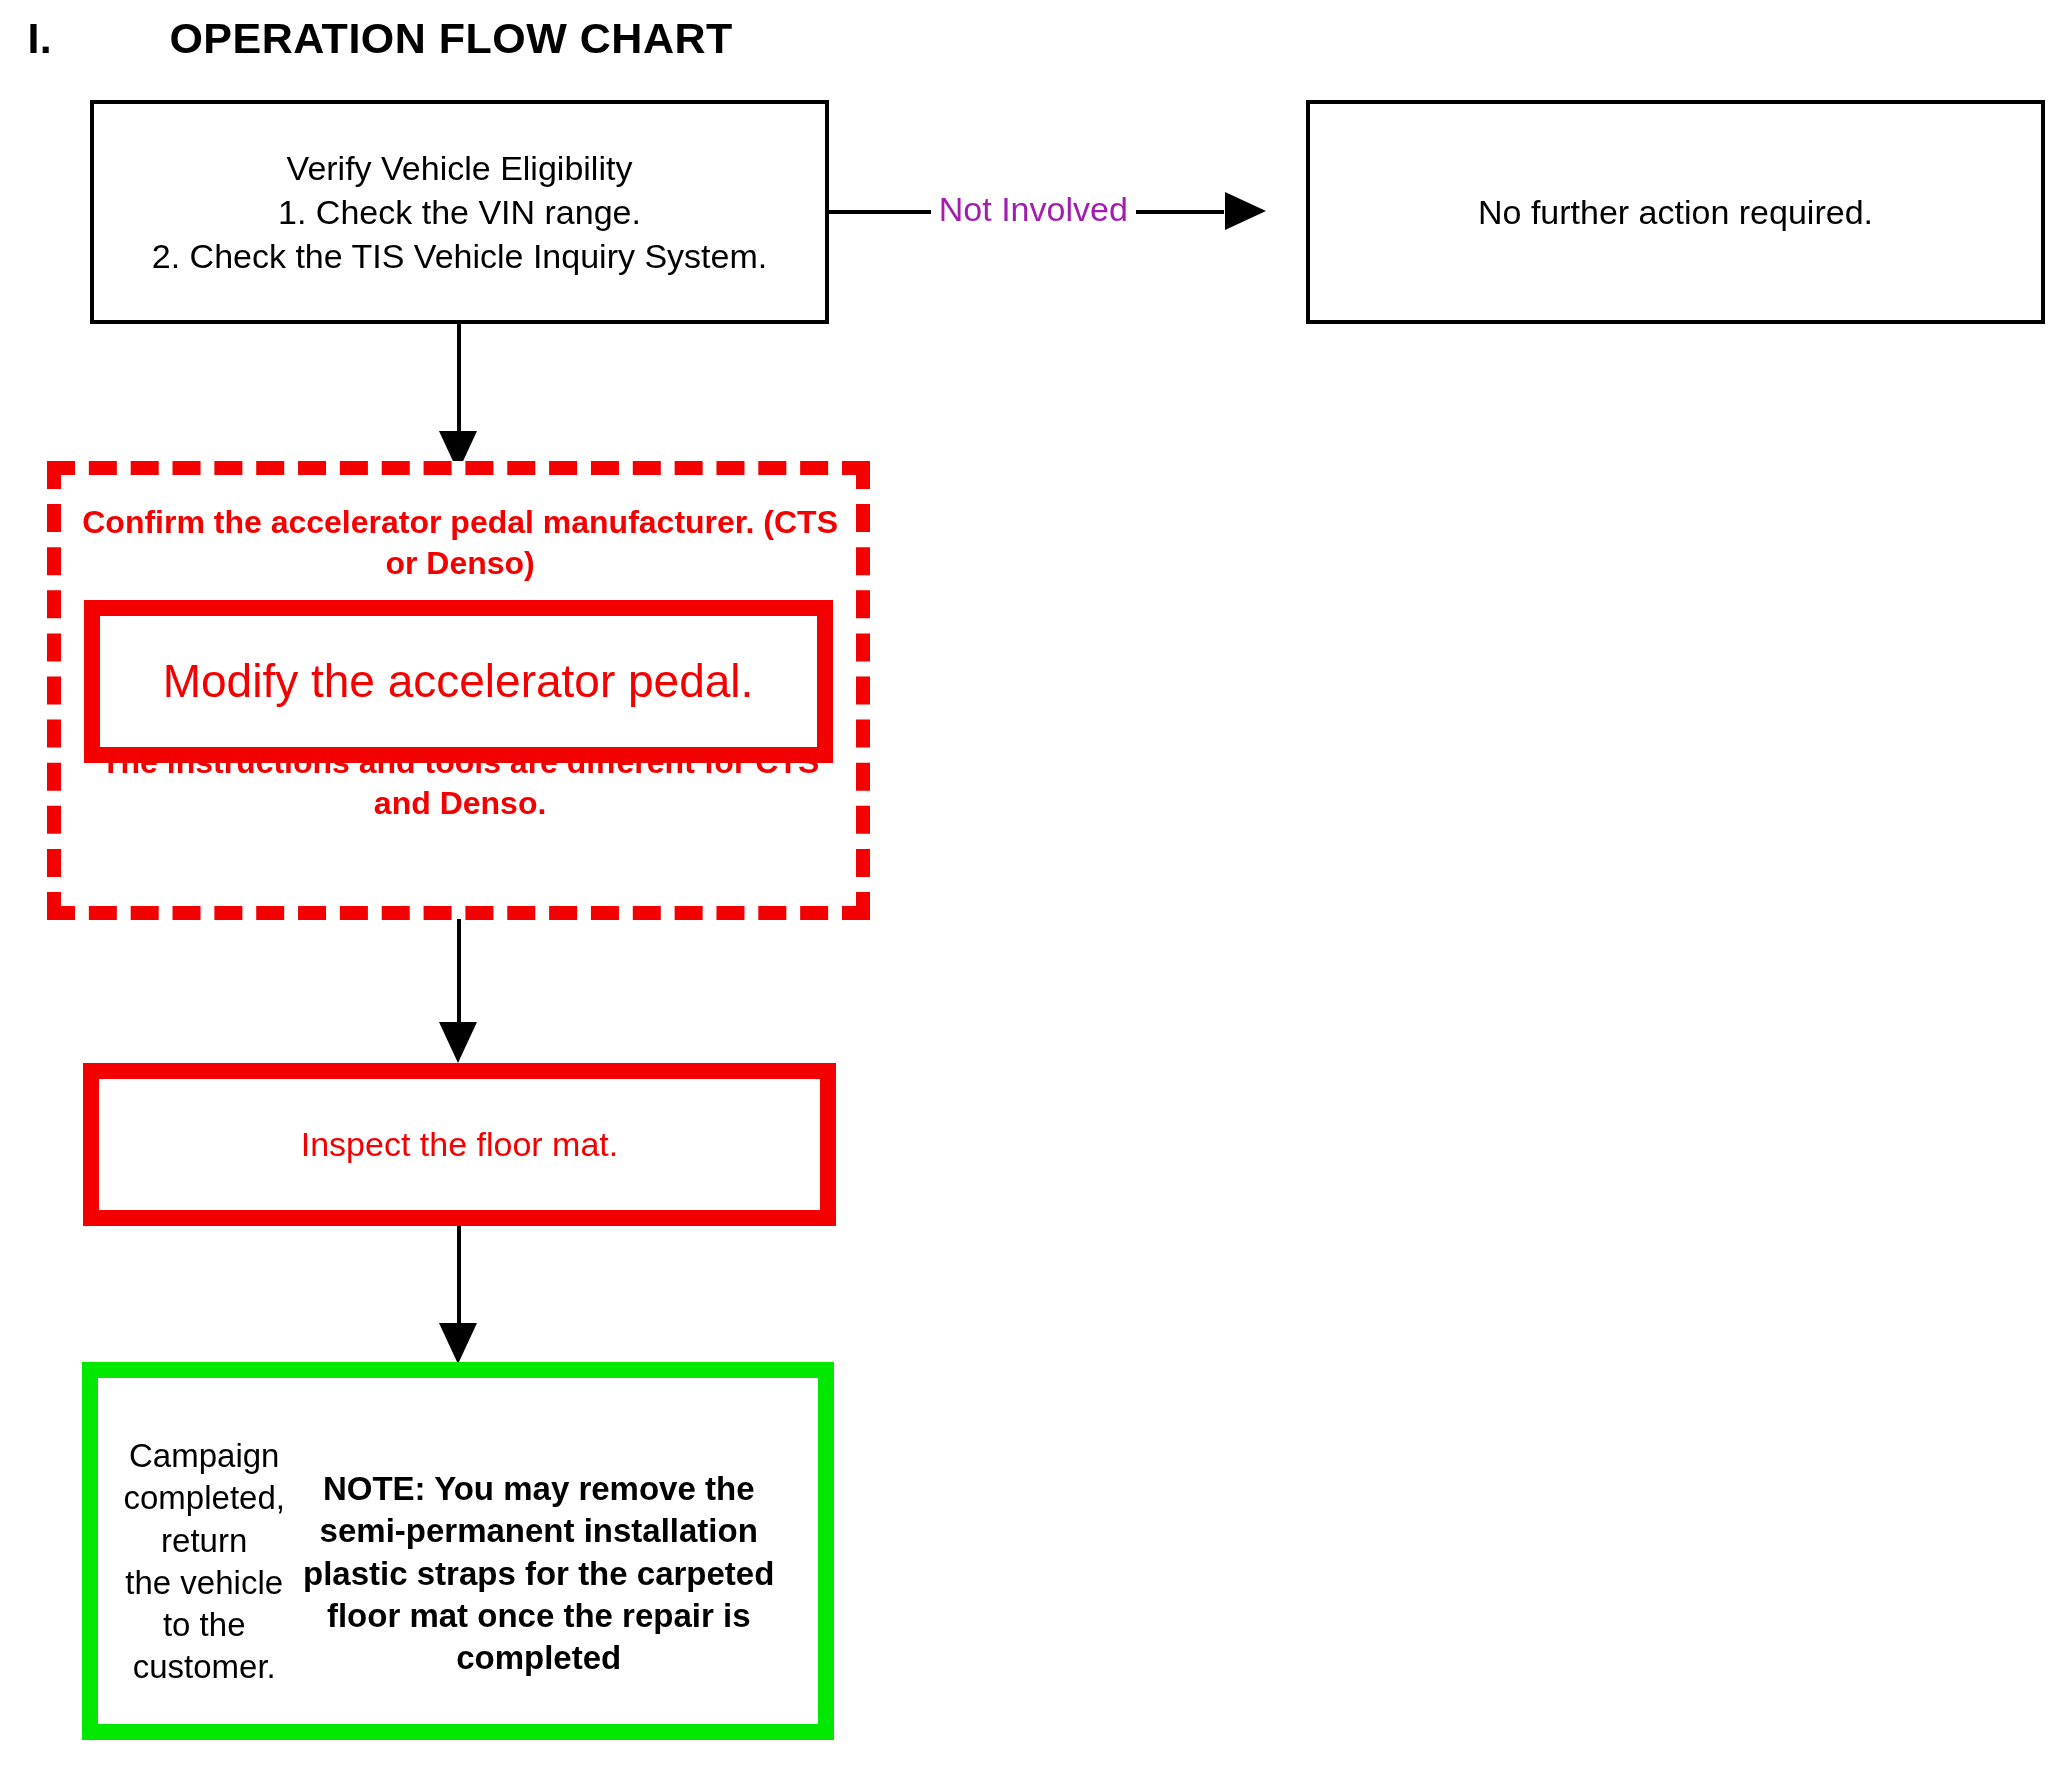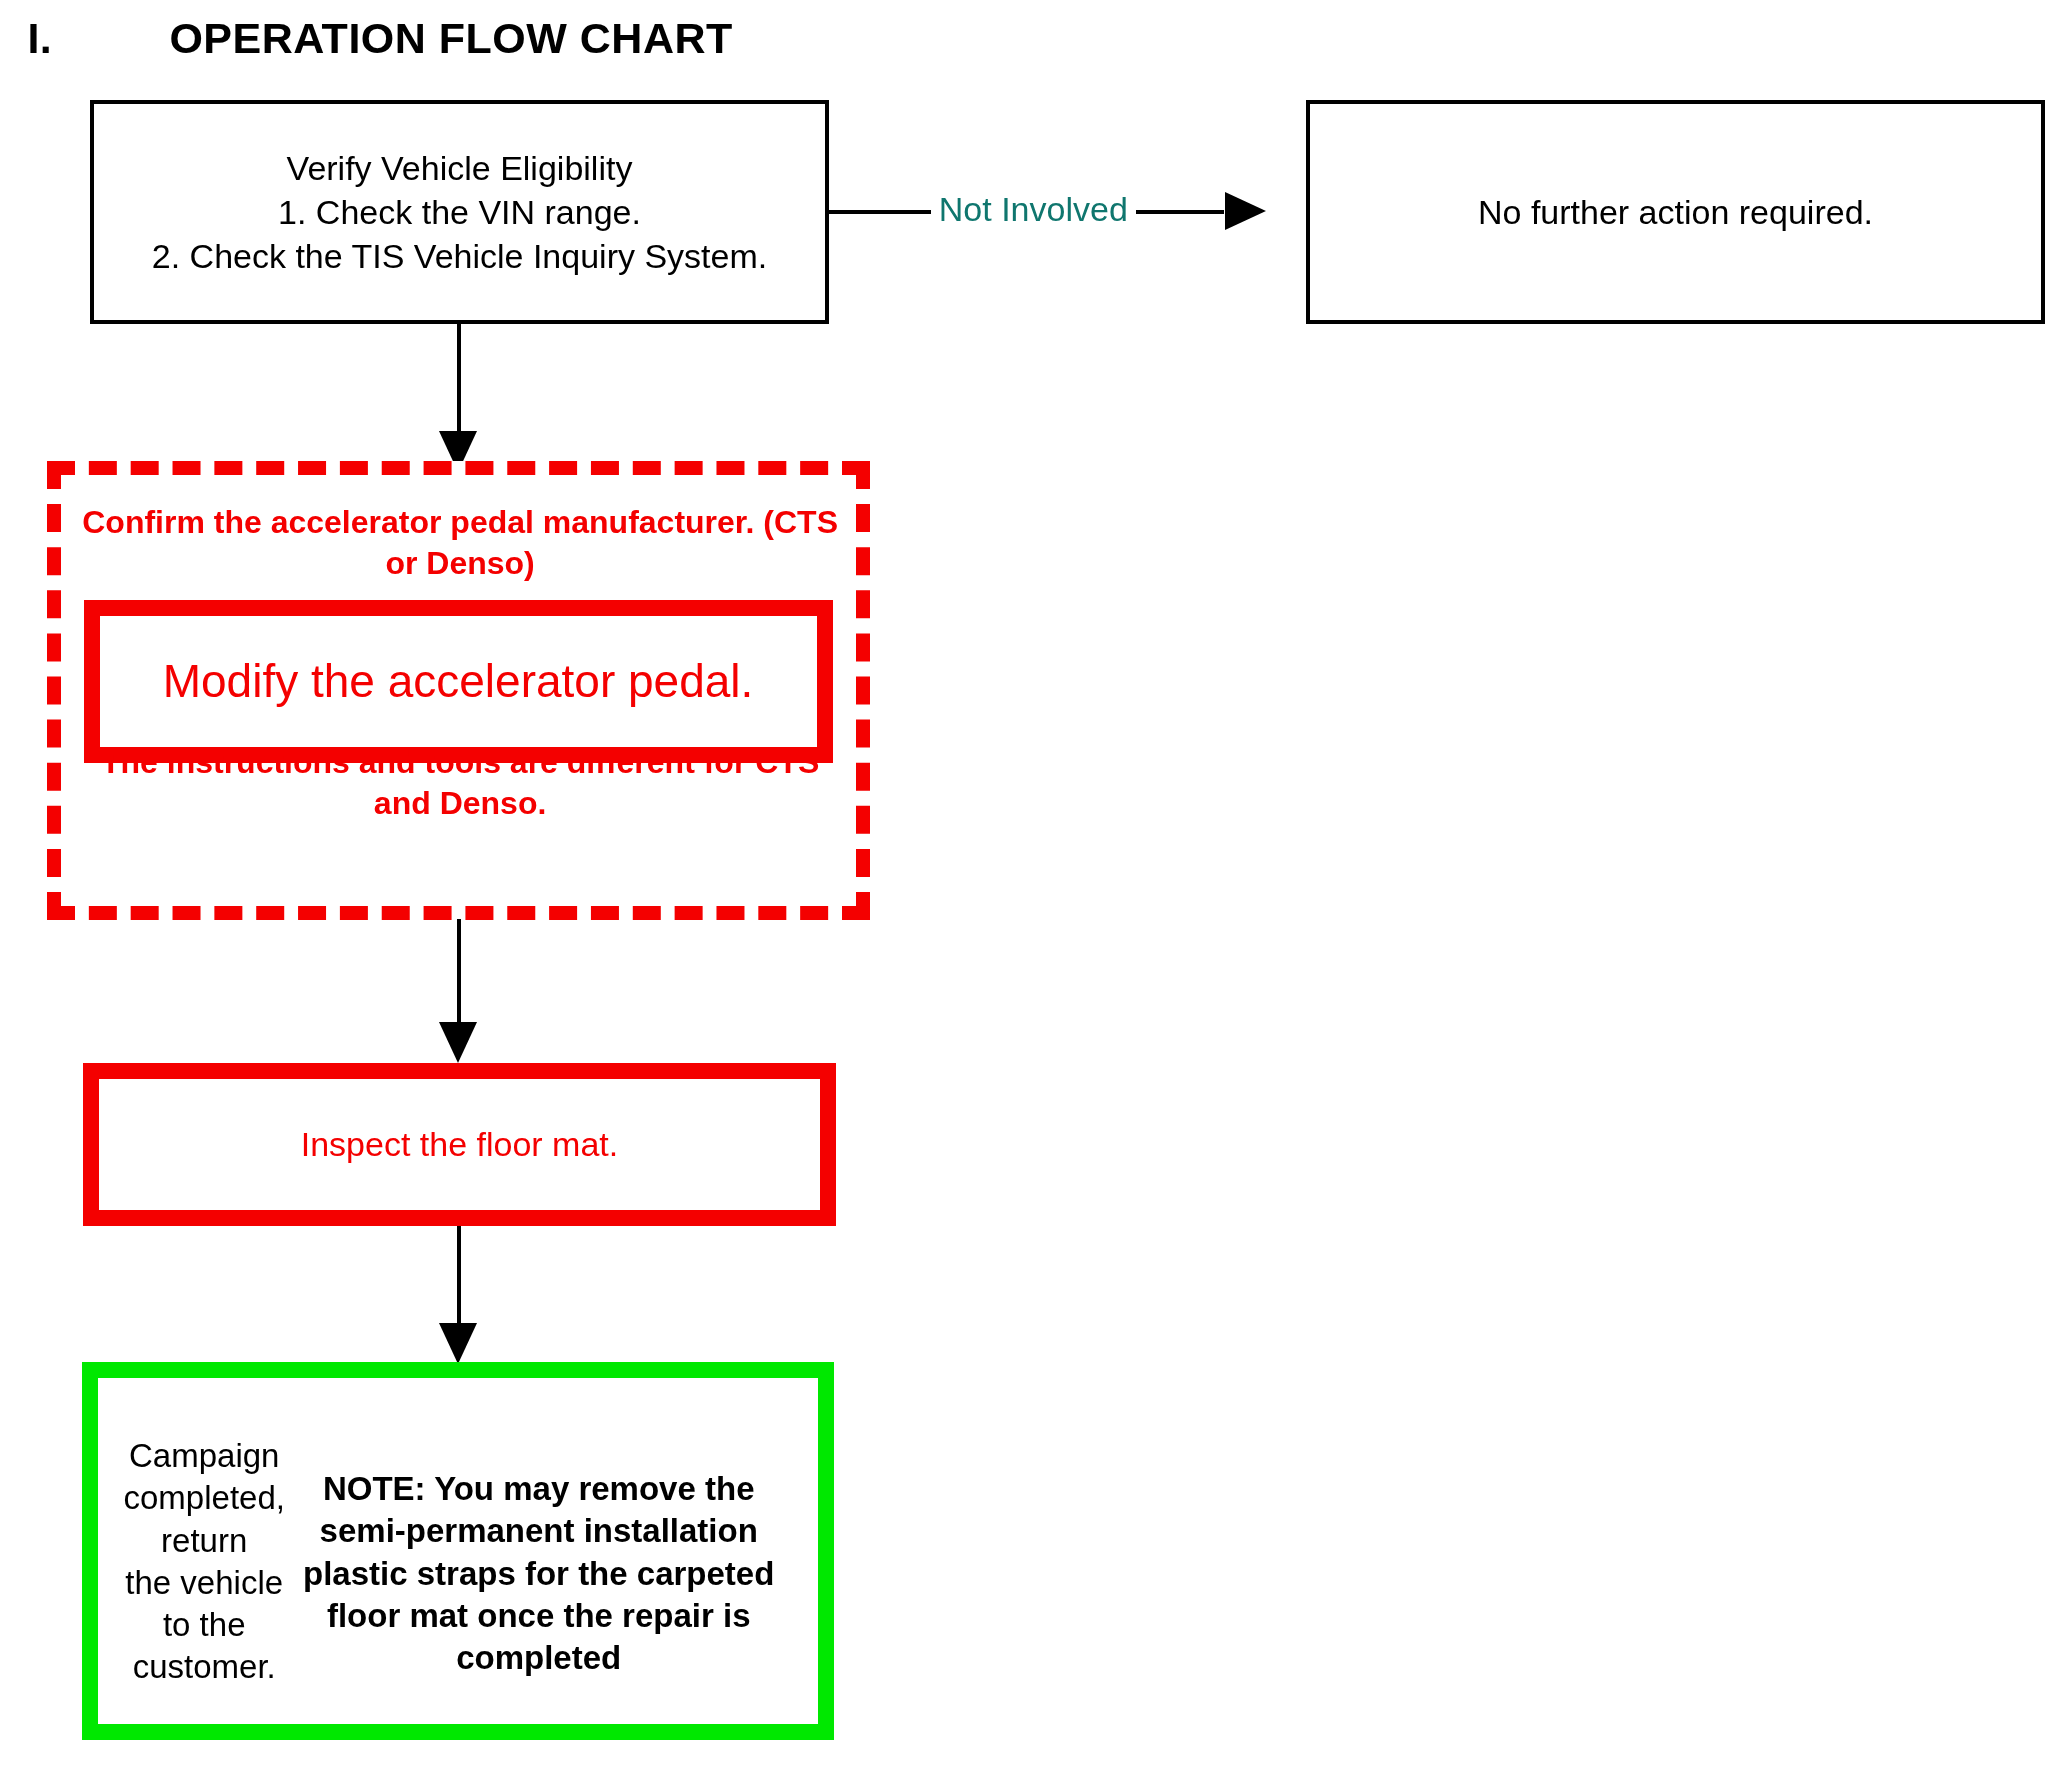--- a/index.html
+++ b/index.html
@@ -139,21 +139,21 @@
     width: 0; height: 0;
     border-top: 19.6px solid transparent;
     border-bottom: 19.6px solid transparent;
     border-left: 41px solid #000000;
   }
   .edge-label {
     position: absolute;
     background: #ffffff;
     padding: 0 7.8px;
     font-size: 34px;
-    color: #0f766e;
+    color: #a21caf;
     white-space: nowrap;
     line-height: 1;
   }
 </style>
 </head>
 <body>
 
 <div id="canvas">
 
   <div class="title-row">

